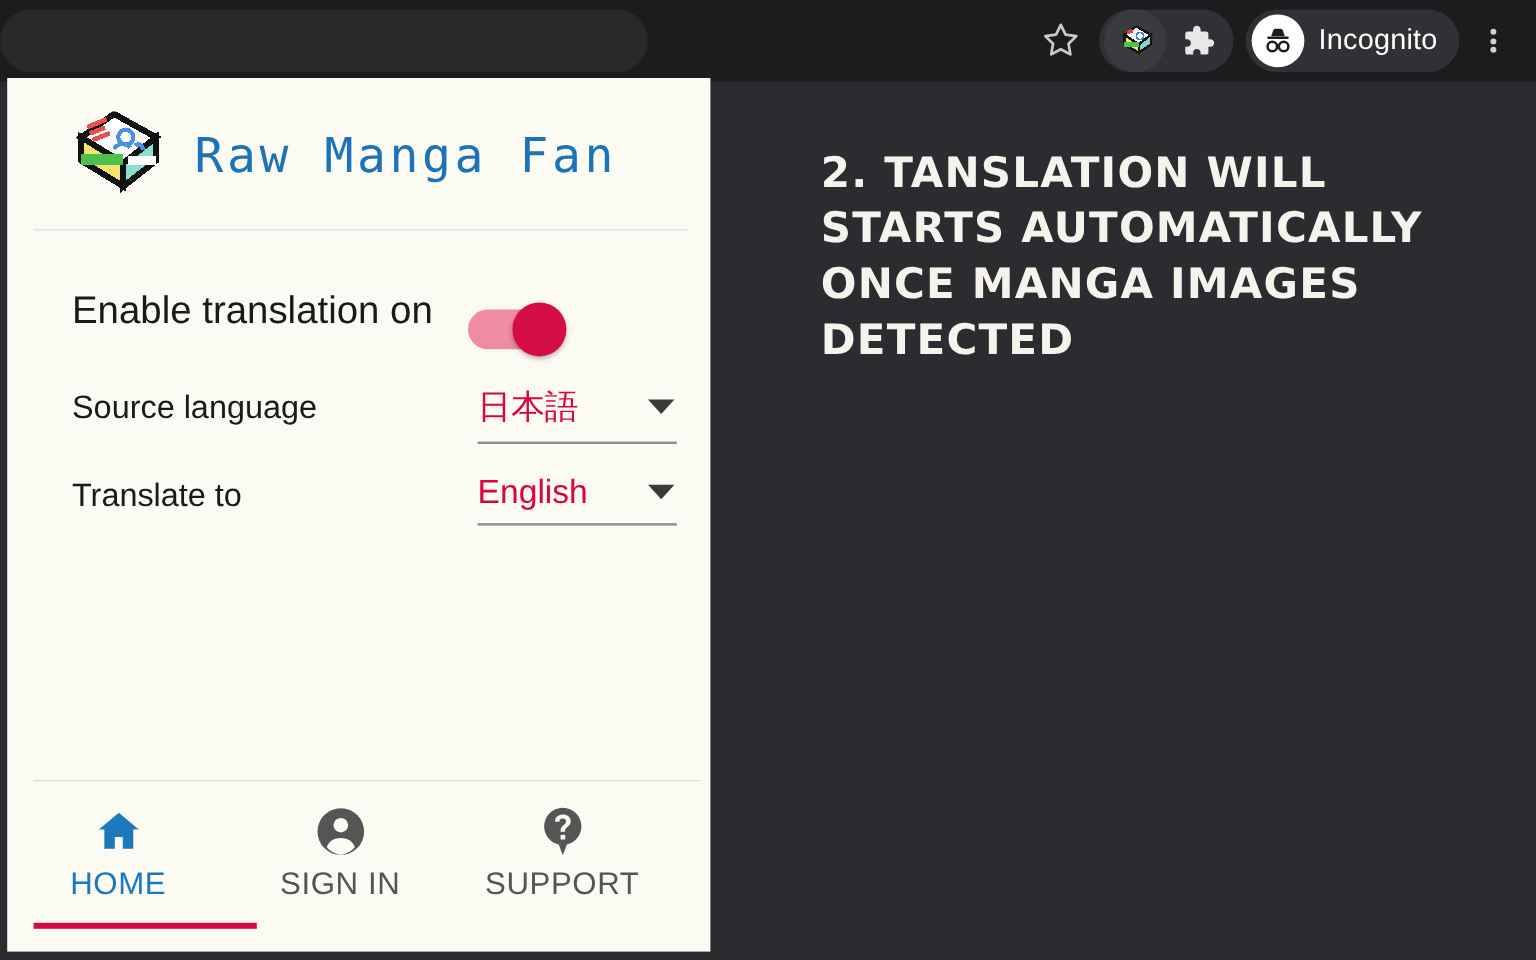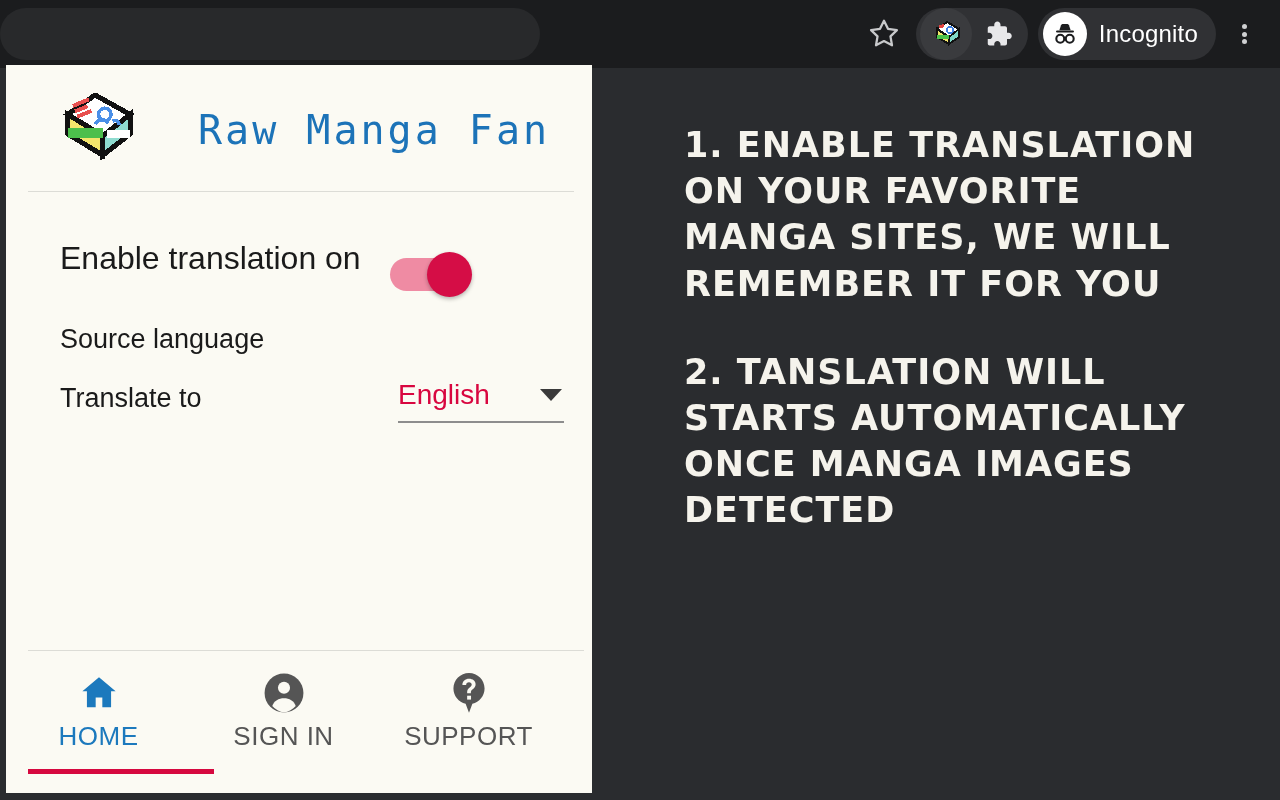--- a/index.html
+++ b/index.html
@@ -57,21 +57,21 @@
 
   
   #extension-popup{
     position:absolute;left:6px;top:65px;width:586px;height:728px;
     background:#fbfaf3;
     box-sizing:border-box;
     overflow:hidden;
   }
   #popup-header{
     display:flex;align-items:center;
-    padding:26px 0 0 48px;height:104px;box-sizing:border-box;gap:36px;
+    padding:26px 0 0 48px;height:104px;box-sizing:border-box;
   }
   #popup-logo{width:86px;height:74px;flex:0 0 auto;}
   #popup-title{
     font-family:"DejaVu Sans Mono","Liberation Mono",monospace;
     font-size:40px;color:#1c73b8;letter-spacing:3px;margin-left:22px;font-weight:400;
   }
   .divider{height:1px;background:#dcdcd6;margin:22px 18px 0 22px;}
 
   #popup-body{padding:0 28px 0 54px;}
 
@@ -223,20 +223,24 @@
         <span>Enable translation on</span>
       </div>
       <div id="enable-toggle">
         <div id="toggle-track"></div>
         <div id="toggle-thumb"></div>
       </div>
     </div>
 
     <div class="select-row">
       <div class="select-label">Source language</div>
+      <div class="select-control">
+        <span class="select-value">日本語</span>
+        <span class="caret"></span>
+      </div>
     </div>
 
     <div class="select-row">
       <div class="select-label">Translate to</div>
       <div class="select-control">
         <span class="select-value">English</span>
         <span class="caret"></span>
       </div>
     </div>
 
@@ -274,15 +278,14 @@
         </svg>
       </div>
       <div class="nav-label">SUPPORT</div>
     </div>
 
     <div id="nav-active-indicator"></div>
   </div>
 </div>
 
 <div id="instructions">
-  <div class="instruction-block">1. ENABLE TRANSLATION ON YOUR FAVORITE MANGA SITES, WE WILL REMEMBER IT FOR YOU</div>
   <div class="instruction-block">2. TANSLATION WILL STARTS AUTOMATICALLY ONCE MANGA IMAGES DETECTED</div>
 </div>
 
 </body></html>

